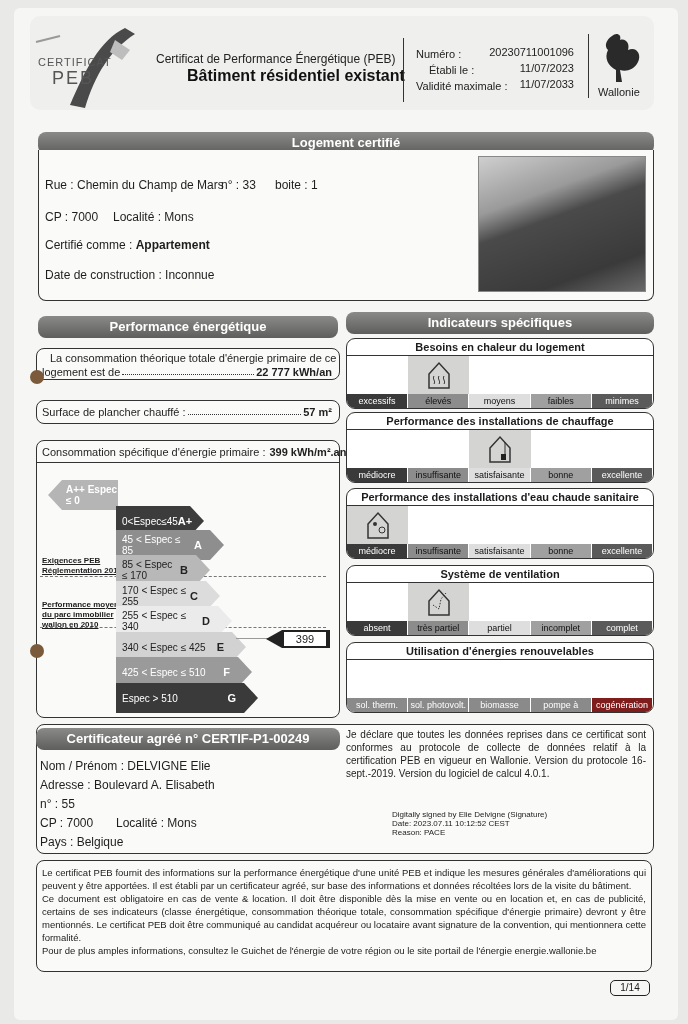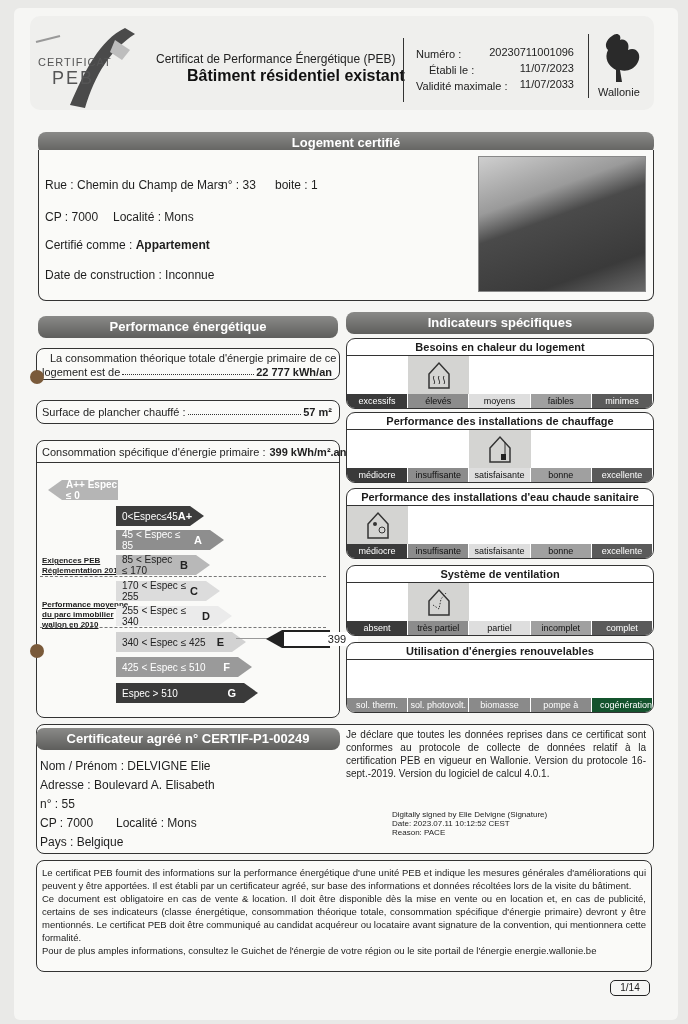--- a/index.html
+++ b/index.html
@@ -17,21 +17,21 @@
   .meta-label{font-size:11px;color:#222;}
   .meta-val{font-size:11px;color:#222;text-align:right;width:100px;}
   .wallonie{left:598px;top:86px;font-size:11px;color:#222;}
   
   .bar{background:linear-gradient(#8a8a88,#5e5e5c);color:#fff;font-weight:bold;font-size:13px;text-align:center;border-radius:8px;}
   .box{border:1.5px solid #333;border-radius:8px;background:#fafaf8;}
   .txt{font-size:12px;color:#1e1e1e;white-space:nowrap;}
   .small{font-size:10px;text-decoration:underline;}
   .photo{background:linear-gradient(160deg,#cfcfcf 0%,#9a9a9a 30%,#4a4a4a 45%,#3a3a3a 80%,#6a6a6a 100%);border:1px solid #888;}
   
-  .arrow{height:20px;display:flex;align-items:center;font-size:10px;color:#222;padding-left:6px;box-sizing:border-box;clip-path:polygon(0 0,calc(100% - 14px) 0,100% 50%,calc(100% - 14px) 100%,0 100%);}
+  .arrow{height:30px;display:flex;align-items:center;font-size:10px;color:#222;padding-left:6px;box-sizing:border-box;clip-path:polygon(0 0,calc(100% - 14px) 0,100% 50%,calc(100% - 14px) 100%,0 100%);}
   .arrow .cls{margin-left:auto;margin-right:22px;font-weight:bold;font-size:11px;}
   .dash{border-top:1px dashed #777;height:0;}
   
   .ind{border:1.5px solid #333;border-radius:9px;background:#fff;overflow:hidden;}
   .ind-title{font-weight:bold;font-size:11px;text-align:center;border-bottom:1.5px solid #333;height:16px;line-height:16px;}
   .ind-body{position:relative;height:38px;}
   .ind-scale{display:flex;height:14px;}
   .ind-scale div{flex:1;font-size:9px;text-align:center;line-height:14px;border-right:1px solid #fff;}
   .s0{background:#3a3a3a;color:#fff;}
   .s1{background:#8c8c8c;color:#111;}
@@ -150,21 +150,21 @@
       <span class="cls">F</span>
     </div>
     <div class="abs arrow" style="left: 116px; top: 683px; width: 142px; background: rgb(58, 58, 58); color: rgb(255, 255, 255);">
       <span>Espec &gt; 510</span>
       <span class="cls">G</span>
     </div>
   </div>
 
 <div class="abs" style="left:236px;top:638px;width:40px;border-top:1px solid #999;"></div>
 <div class="abs" style="left:266px;top:630px;width:64px;height:18px;background:#222;clip-path:polygon(0 50%,16px 0,100% 0,100% 100%,16px 100%);"></div>
-<div class="abs" style="left:284px;top:632px;width:42px;height:14px;background:#fff;font-size:11px;text-align:center;line-height:14px;padding-left:32px;">399</div>
+<div class="abs" style="left:284px;top:632px;width:42px;height:14px;background:#fff;font-size:11px;text-align:center;line-height:14px;">399</div>
 
 <div class="abs bar" style="left:346px;top:312px;width:308px;height:22px;line-height:22px;">Indicateurs spécifiques</div>
 <div id="indicators">
     <div class="abs ind" style="left: 346px; top: 338px; width: 306px;">
       <div class="ind-title">Besoins en chaleur du logement</div>
       <div class="ind-body">
         <div class="sel" style="left: 20%; width: 20%;">
           <svg width="28" height="34" viewBox="0 0 28 34">
             <path d="M4 16 L14 5 L24 16 L24 30 L4 30 Z" fill="none" stroke="#333" stroke-width="1.5"></path>
             <path d="M9 26 c2-3-2-5 0-8 M14 26 c2-3-2-5 0-8 M19 26 c2-3-2-5 0-8" stroke="#333" fill="none"></path>
@@ -236,21 +236,21 @@
       </div>
     </div>
     <div class="abs ind" style="left: 346px; top: 642px; width: 306px;">
       <div class="ind-title">Utilisation d'énergies renouvelables</div>
       <div class="ind-body"></div>
       <div class="ind-scale">
         <div class="s1" style="background: rgb(138, 138, 138); color: rgb(255, 255, 255);">sol. therm.</div>
         <div class="s3" style="background: rgb(138, 138, 138); color: rgb(255, 255, 255);">sol. photovolt.</div>
         <div class="s1" style="background: rgb(138, 138, 138); color: rgb(255, 255, 255);">biomasse</div>
         <div class="s3" style="background: rgb(138, 138, 138); color: rgb(255, 255, 255);">pompe à chaleur</div>
-        <div class="s1" style="background: #14532d; color: rgb(255, 255, 255); text-align: right;">cogénération</div>
+        <div class="s1" style="background: #7f1d1d; color: rgb(255, 255, 255);">cogénération</div>
       </div>
     </div>
   </div>
 
 <div class="abs box" style="left:36px;top:724px;width:616px;height:128px;"></div>
 <div class="abs bar" style="left:36px;top:728px;width:304px;height:22px;line-height:22px;font-size:13px;">Certificateur agréé n° CERTIF-P1-00249</div>
 <div class="abs txt" style="left:40px;top:759px;">Nom / Prénom : DELVIGNE Elie</div>
 <div class="abs txt" style="left:40px;top:778px;">Adresse : Boulevard A. Elisabeth</div>
 <div class="abs txt" style="left:40px;top:797px;">n° : 55</div>
 <div class="abs txt" style="left:40px;top:816px;">CP : 7000</div>

